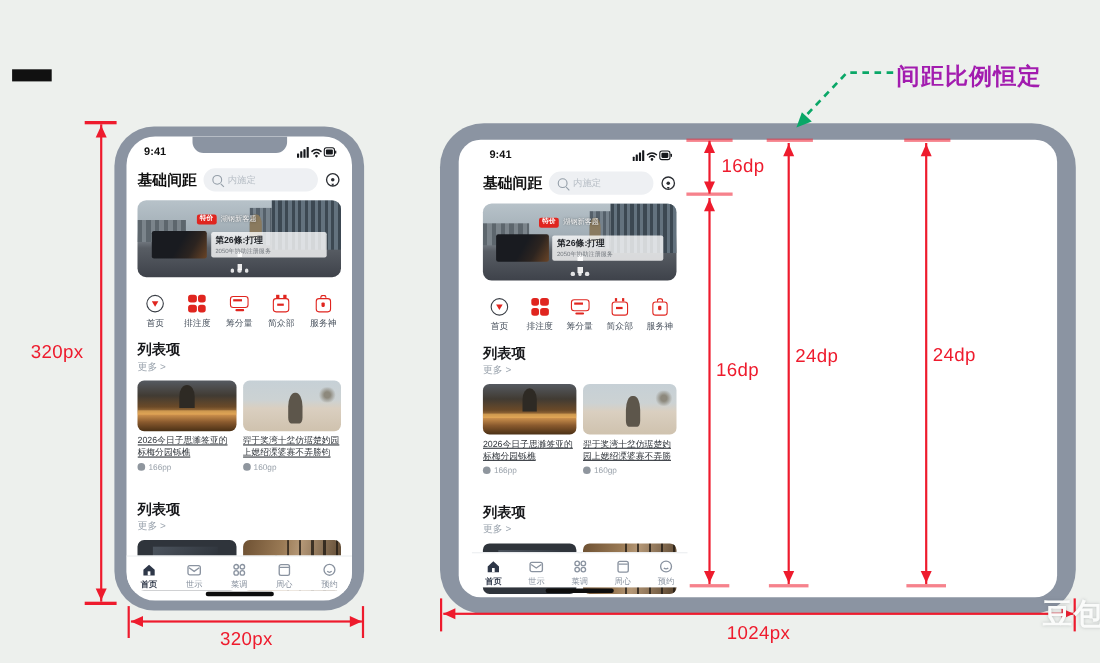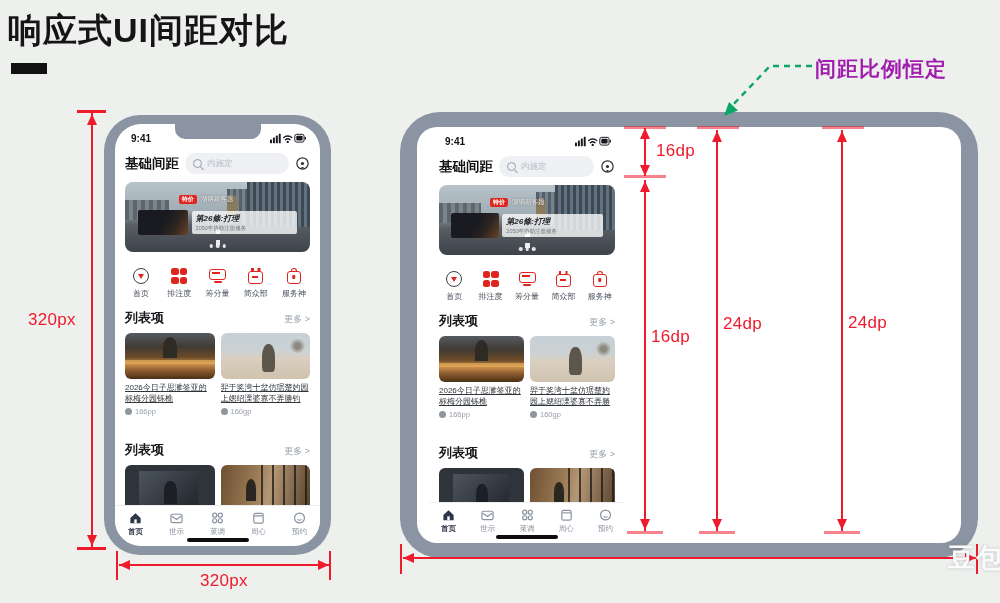--- a/index.html
+++ b/index.html
@@ -46,21 +46,21 @@
          background:repeating-linear-gradient(90deg,#5d666d 0 4px,#7b848b 4px 8px);}
   .tower{position:absolute;left:55%;top:18%;width:6%;height:32%;background:#8a7a5e;border-radius:40% 40% 0 0;}
   .road-line{position:absolute;left:49%;bottom:3%;width:2.5%;height:30%;
              background:repeating-linear-gradient(180deg,#ececec 0 5px,transparent 5px 11px);}
   .badge-row{position:absolute;left:29%;top:18%;display:flex;align-items:center;gap:4px;z-index:2;}
   .badge{background:#e0251f;color:#fff;font-size:6px;font-weight:700;padding:1px 3px;border-radius:2px;line-height:1.2;}
   .badge-cap{color:#f4f4f4;font-size:6.5px;text-shadow:0 0 2px rgba(0,0,0,.6);white-space:nowrap;}
   .thumb{position:absolute;left:7%;top:40%;width:27%;height:36%;border-radius:2px;z-index:2;
          background:linear-gradient(120deg,#191b20 50%,#2c2420 72%,#6a4426 100%);}
   .caption{position:absolute;left:36%;top:42%;width:57%;padding:2px 4px;background:rgba(255,255,255,.78);border-radius:2px;box-sizing:border-box;z-index:2;}
-  .cap1{font-size:8px;font-weight:700;color:#23262b;white-space:nowrap;overflow:hidden;font-style:italic;}
+  .cap1{font-size:8px;font-weight:700;color:#23262b;white-space:nowrap;overflow:hidden;}
   .cap2{font-size:5.5px;color:#74797f;margin-top:1px;white-space:nowrap;overflow:hidden;}
   .dots{position:absolute;left:50%;bottom:6%;transform:translateX(-50%);display:flex;gap:3px;z-index:2;}
   .dots i{width:3.5px;height:3.5px;border-radius:50%;background:rgba(255,255,255,.85);}
 
   
   .quickrow{display:flex;margin-top:12px;padding:0 7px;}
   .qitem{flex:1;display:flex;flex-direction:column;align-items:center;}
   .qiconbox{height:20px;display:flex;align-items:flex-end;justify-content:center;}
   .qlabel{font-size:8px;color:#49525e;margin-top:4px;white-space:nowrap;}
   .qi1{width:16px;height:16px;border:1.6px solid #3a3f46;border-radius:50%;position:relative;box-sizing:border-box;}
@@ -73,21 +73,21 @@
   .qi3::after{content:"";position:absolute;left:50%;bottom:-4px;transform:translateX(-50%);width:8px;height:2.5px;background:#e0251f;border-radius:1px;}
   .qi4{width:15px;height:13px;border:1.6px solid #e0251f;border-radius:3px;position:relative;box-sizing:border-box;}
   .qi4::before{content:"";position:absolute;top:-4px;left:2px;width:2.5px;height:3px;background:#e0251f;box-shadow:6.5px 0 #e0251f;}
   .qi4::after{content:"";position:absolute;left:3px;top:4px;width:6px;height:2px;background:#e0251f;}
   .qi5{width:14px;height:13px;border:1.6px solid #e0251f;border-radius:3px;position:relative;box-sizing:border-box;}
   .qi5::before{content:"";position:absolute;top:-4px;left:50%;transform:translateX(-50%);width:6px;height:4px;
                border:1.6px solid #e0251f;border-bottom:none;border-radius:4px 4px 0 0;box-sizing:border-box;}
   .qi5::after{content:"";position:absolute;left:50%;top:30%;transform:translateX(-50%);width:3.5px;height:3.5px;background:#e0251f;border-radius:1px;}
 
   
-  .sectionrow{display:flex;justify-content:space-between;align-items:baseline;padding:0 10px;margin-top:10px;}
+  .sectionrow{display:flex;justify-content:space-between;align-items:baseline;padding:0 10px;margin-top:10px;flex-direction:column;}
   .sectionrow.second{margin-top:25px;}
   .sectitle{font-size:13px;font-weight:800;color:#17181b;}
   .more{font-size:9px;color:#9aa3ad;}
   .cards{display:flex;gap:6px;padding:0 10px;margin-top:6px;}
   .card{flex:1;min-width:0;}
   .cimg{height:46px;border-radius:6px;overflow:hidden;position:relative;}
   .ctitle{font-size:8px;color:#30353b;line-height:1.32;margin-top:4px;height:21px;overflow:hidden;text-decoration:underline;}
   .cmeta{display:flex;align-items:center;gap:3px;margin-top:3px;font-size:7.5px;color:#99a1aa;}
   .av{width:7px;height:7px;border-radius:50%;background:#8f969e;flex:none;}
 
@@ -135,21 +135,20 @@
              text-shadow:0 0 3px rgba(90,95,100,.35);letter-spacing:1px;z-index:60;white-space:nowrap;}
 
   .overlay{z-index:40;}
   svg{display:block;}
 </style>
 </head>
 <body>
 
 <div id="root">
 
-  <div class="page-title">响应式UI间距对比</div>
   <div class="title-dash"></div>
 
   <div class="device phone">
     <div class="screen">
       <div class="notch"></div>
       <div class="appcol full">
 
         <div class="statusbar">
           <span class="time">9:41</span>
           <span>
@@ -551,20 +550,21 @@
   <div class="overlay ah ah-up" style="left:836.5px;top:131px;"></div>
   <div class="overlay ah ah-down" style="left:836.5px;top:519px;"></div>
   <div class="overlay tick-h" style="left:824px;top:531px;width:36px;"></div>
   <div class="overlay dimlabel" style="left:848px;top:313px;">24dp</div>
 
   <div class="overlay tick-v" style="left:400px;top:544px;height:30px;"></div>
   <div class="overlay tick-v" style="left:976px;top:544px;height:30px;"></div>
   <div class="overlay dim hline" style="left:403px;top:557px;width:573px;"></div>
   <div class="overlay ah ah-left" style="left:403px;top:552.5px;"></div>
   <div class="overlay ah ah-right" style="left:965px;top:552.5px;"></div>
+  <div class="overlay dimlabel center" style="left:403px;top:566px;width:573px;">1024px</div>
 
   <svg class="green-arrow overlay" width="110" height="75">
     <path d="M104 16 H62 L20 60" fill="none" stroke="#0aa767" stroke-width="2.4" stroke-dasharray="6 5"></path>
     <path d="M16 66 L30 60.5 L21 52 Z" fill="#0aa767"></path>
   </svg>
   <div class="green-note overlay">间距比例恒定</div>
 
   <div class="watermark">豆包AI</div>
 </div>
 

